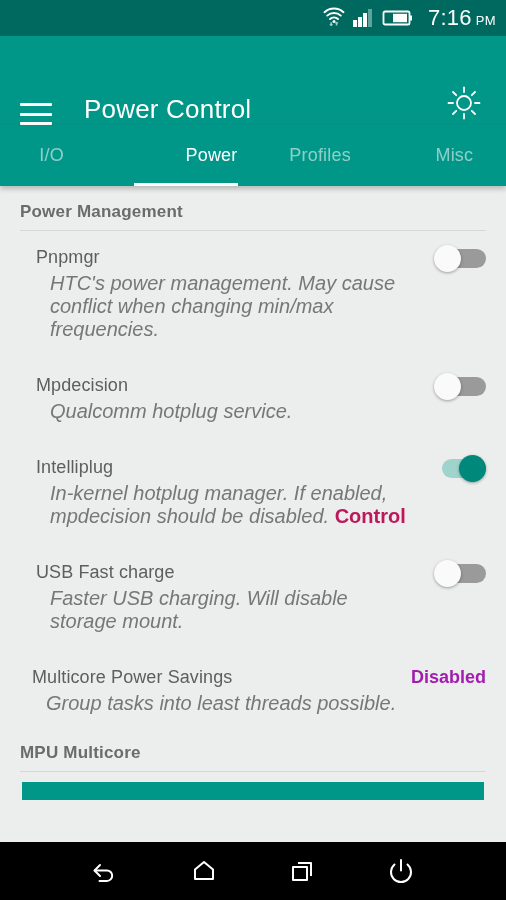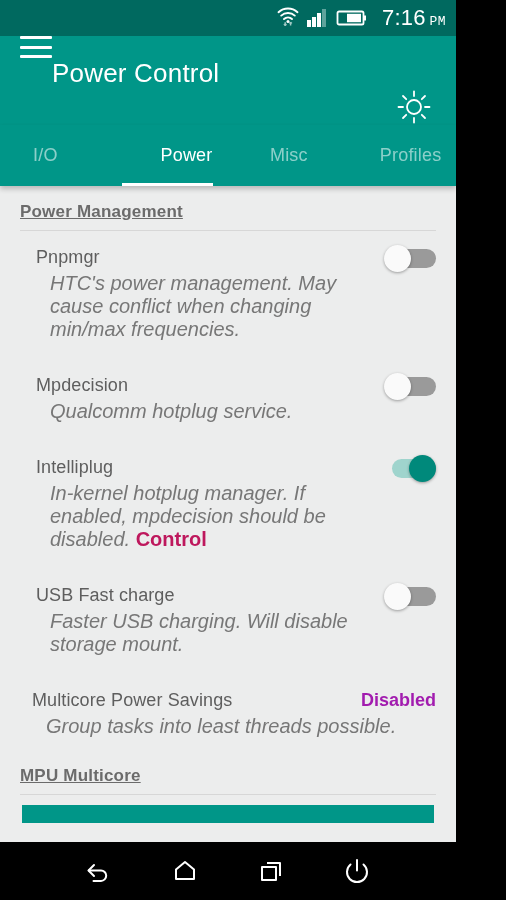--- a/index.html
+++ b/index.html
@@ -2,49 +2,48 @@
 <html><head>
 <meta charset="utf-8">
 <style>
   * { box-sizing: border-box; margin: 0; padding: 0; }
   html, body {
     width: 506px; height: 900px;
     font-family: "Liberation Sans", sans-serif;
     background: #000;
     overflow: hidden;
   }
-  .phone { position: relative; width: 456px; height: 900px; background: #eceded; }
+  .phone { position: relative; width: 506px; height: 900px; background: #eceded; }
 
   
   .statusbar {
     position: relative;
     height: 36px; width: 100%;
     background: #00695f;
     display: flex; align-items: center; justify-content: flex-end;
     padding-right: 10px;
   }
   .status-icons { display: flex; align-items: flex-end; gap: 7px; }
   .icon-wifi { display: block; }
   .icon-signal { display: block; }
   .icon-battery { display: block; }
   .clock {
     color: #fff; font-size: 22px; letter-spacing: .2px;
     margin-left: 9px; display: flex; align-items: baseline; gap: 4px;
     font-weight: 400;
   }
-  .clock .ampm { font-size: 13px; letter-spacing: .4px; font-family: Liberation Mono, monospace; }
+  .clock .ampm { font-size: 13px; letter-spacing: .4px; }
 
   
   .appbar {
     height: 89px; width: 100%;
     background: #009688;
-    display: flex; align-items: flex-start;
+    display: flex; align-items: flex-end;
     padding: 0 20px;
     position: relative;
-    flex-direction: column;
   }
   .hamburger {
     width: 32px; height: 22px;
     display: flex; flex-direction: column; justify-content: space-between;
     cursor: pointer; flex: 0 0 auto;
   }
   .hamburger span { display: block; height: 3px; width: 100%; background: #fff; border-radius: 1px; }
   .appbar-title {
     color: #fff; font-size: 26px; font-weight: 400;
     margin-left: 32px; letter-spacing: .2px;
@@ -82,21 +81,20 @@
   .content {
     position: absolute;
     top: 186px; left: 0; right: 0; bottom: 58px;
     background: #eceded;
     overflow: hidden;
   }
   .section-header {
     padding: 16px 11px 8px 20px;
     color: #6b6b6b; font-size: 17px; font-weight: bold;
     letter-spacing: .2px;
-    text-decoration: underline;
   }
   .divider { height: 1px; background: #d7d7d7; margin: 0 20px; }
 
   .pref {
     position: relative;
     padding: 14px 80px 6px 36px;
   }
   .pref.no-toggle { padding-right: 20px; }
   .pref-title {
     color: #5e5e5e; font-size: 18px; font-weight: normal;
@@ -225,24 +223,24 @@
   </div>
 
   <div class="tabbar">
     <div class="tab">
       <span>I/O</span>
     </div>
     <div class="tab active">
       <span>Power</span>
     </div>
     <div class="tab">
+      <span>Profiles</span>
+    </div>
+    <div class="tab">
       <span>Misc</span>
-    </div>
-    <div class="tab">
-      <span>Profiles</span>
     </div>
   </div>
 
   <div class="content">
 
     <div class="section-header">Power Management</div>
     <div class="divider"></div>
 
     <div class="pref">
       <div class="pref-title">Pnpmgr</div>

